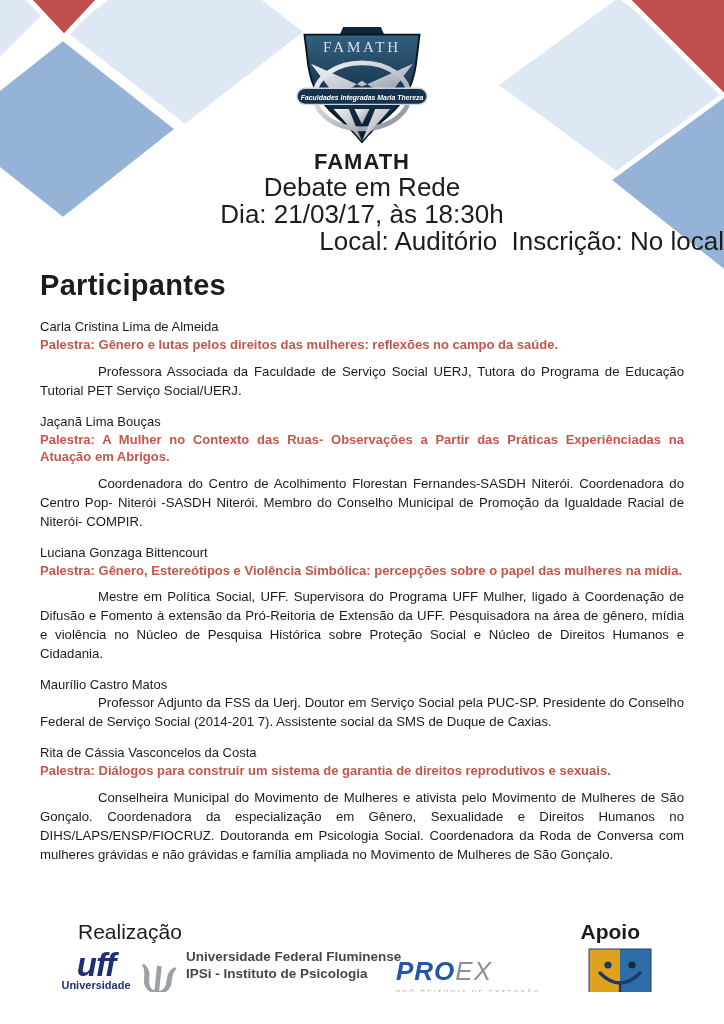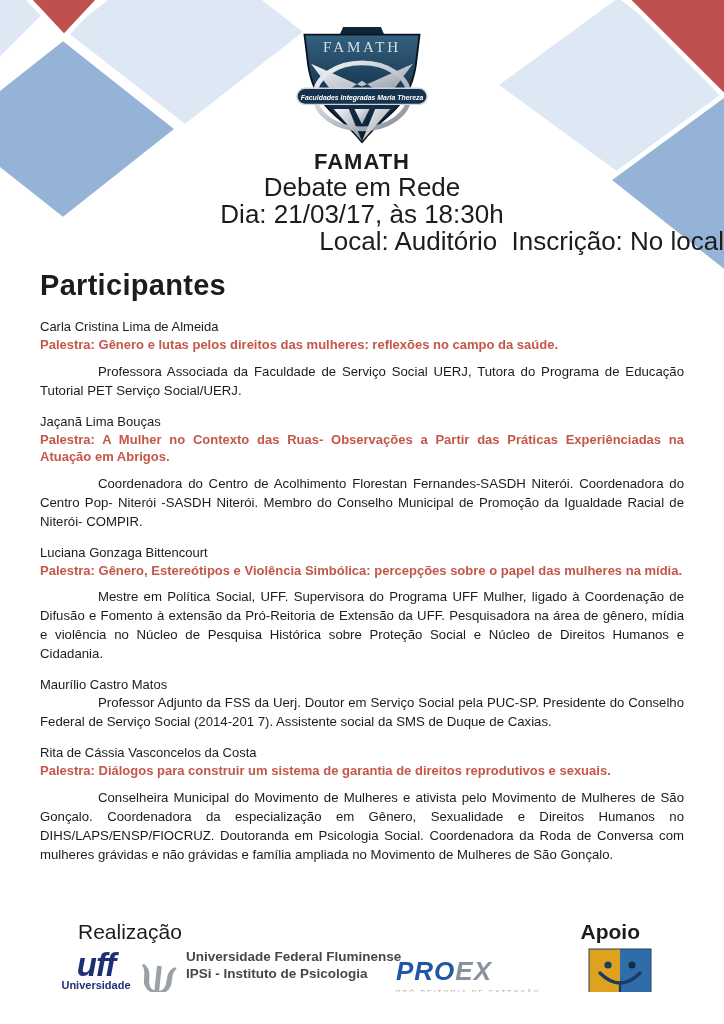--- a/index.html
+++ b/index.html
@@ -30,21 +30,21 @@
   .realizacao{position:absolute;left:64px;top:10px;font-size:21px;font-weight:400;margin-left:14px;}
   .apoio{position:absolute;right:84px;top:10px;font-size:21px;font-weight:700;}
   .ufflogo{position:absolute;left:44px;top:40px;width:104px;text-align:center;color:#1e2f77;}
   .uff-glyph{font-size:33px;font-weight:800;font-style:italic;line-height:30px;letter-spacing:-1px;}
   .uff-line{font-size:11px;font-weight:700;line-height:11.5px;}
   .psi{position:absolute;left:138px;top:38px;font-size:52px;line-height:54px;color:#9aa0a8;
        font-family:"DejaVu Serif",serif;transform:rotate(6deg);}
   .ipsi{position:absolute;left:186px;top:38px;font-size:13.5px;font-weight:700;color:#45474c;line-height:17px;}
   .proex{position:absolute;left:396px;top:46px;}
   .proex .pro{font-size:26px;font-weight:800;color:#2257a5;letter-spacing:1px;font-style:italic;}
-  .proex .ex{font-size:26px;font-weight:700;color:#8b919b;letter-spacing:1px;font-style:italic;}
+  .proex .ex{font-size:26px;font-weight:400;color:#8b919b;letter-spacing:1px;font-style:italic;}
   .proex-tag{font-size:6px;letter-spacing:2.4px;color:#b3a294;margin-top:2px;white-space:nowrap;}
   .bemtv{position:absolute;left:588px;top:38px;}
   .bemtv-label{font-size:20px;color:#101010;margin-top:3px;letter-spacing:.5px;}
   .faint-mark{position:absolute;left:420px;top:104px;width:48px;height:4px;background:#c9cbce;opacity:.55;border-radius:2px;}
 </style>
 </head>
 <body>
 
 <div class="page">
 

